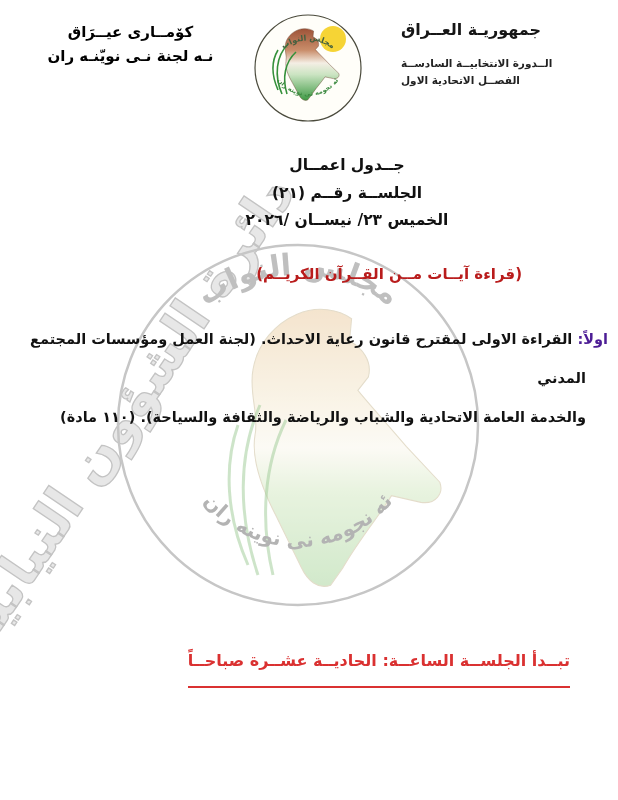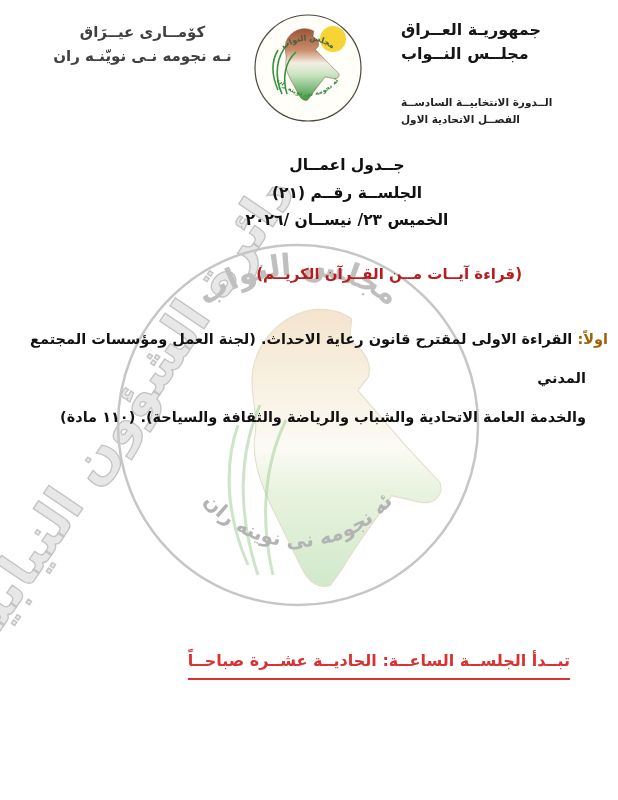--- a/index.html
+++ b/index.html
@@ -28,59 +28,59 @@
     text-align: center;
     color: rgba(175,175,175,0.30);
     -webkit-text-stroke: 1.3px #c3c3c3;
     transform: rotate(-56deg);
     transform-origin: 0 50%;
   }
   .wm-seal { position: absolute; left: 88px; top: 215px; }
   
   .content { position: relative; z-index: 1; }
   .header-left {
-    position: absolute; left: 40px; top: 20px;
+    position: absolute; left: 28px; top: 20px;
     width: 205px; text-align: center;
-    font-weight: bold; font-size: 15px; line-height: 24px; color: #404040;
+    font-weight: bold; font-size: 15px; line-height: 24px; color: #000000;
   }
   .header-right {
     position: absolute; right: 12px; top: 18px;
     width: 205px; text-align: left; color: #161616;
   }
   .header-right .main { font-weight: bold; font-size: 16px; line-height: 24px; }
-  .header-right .subs { margin-top: 28px; font-weight: bold; font-size: 10.5px; line-height: 17px; color: #222; }
+  .header-right .subs { margin-top: 13px; font-weight: bold; font-size: 10.5px; line-height: 17px; color: #222; }
   .logo-wrap { position: absolute; left: 252px; top: 12px; }
   .title-block {
     position: absolute; top: 152px; left: 0; width: 618px;
     text-align: center; transform: translateX(38px);
     font-weight: bold; font-size: 15.5px; line-height: 27.5px; color: #111;
   }
   .quran-line {
     position: absolute; top: 265px; right: 96px;
     font-weight: bold; font-size: 15px; color: #b91c1c;
   }
   .items {
     position: absolute; top: 320px; right: 10px; left: 26px;
   }
   .item {
     margin: 0 0 15px 0;
     font-weight: bold; font-size: 14.5px; line-height: 39px; color: #121212;
     text-align: right;
     padding-right: 22px; text-indent: -22px;
   }
-  .item-label { color: #a16207; }
+  .item-label { color: #4c1d95; }
   .item-text { white-space: pre-line; }
   .footer-line {
     position: absolute; top: 651px; right: 48px;
     font-weight: bold; font-size: 16px; color: #da3131;
   }
   .footer-line .underlined {
     display: inline-block;
     border-bottom: 2.5px solid #da3131;
-    padding-bottom: 8px;
+    padding-bottom: 16px;
   }
 </style>
 </head>
 <body>
 
 <div class="page">
 
   <div class="wm-layer">
     <div class="wm-diagonal">دائرة الشؤون النيابية</div>
 
@@ -112,21 +112,21 @@
       <text font-size="20" font-weight="bold" fill="#b3b3b3" letter-spacing="4">
         <textPath href="#sealArcBottom" startOffset="50%" text-anchor="middle">ئه نجومه نى نوينه ران</textPath>
       </text>
     </svg>
   </div>
 
   <div class="content">
 
     <div class="header-left">
       <div>كۆمــارى عيــرَاق</div>
-      <div>نـه نجومه نـى نويّنـه ران</div>
+      <div>نـه لجنة نـى نويّنـه ران</div>
     </div>
 
     <div class="logo-wrap">
       <svg width="112" height="112" viewBox="0 0 112 112">
         <defs>
           <linearGradient id="logoMapGrad" x1="0" y1="0" x2="0" y2="1">
             <stop offset="0%" stop-color="#9e5338"></stop>
             <stop offset="30%" stop-color="#c98d6a"></stop>
             <stop offset="48%" stop-color="#f4eee4"></stop>
             <stop offset="64%" stop-color="#cbe4c2"></stop>
@@ -153,21 +153,20 @@
         </text>
         <text font-size="6.5" font-weight="bold" fill="#3c8a41">
           <textPath href="#logoArcBottom" startOffset="50%" text-anchor="middle">ئه نجومه نى نوينه ران</textPath>
         </text>
       </svg>
     </div>
 
     <div class="header-right">
       <div class="main">
         <div>جمهوريـة العــراق</div>
-        <div>مجلــس النــواب</div>
       </div>
       <div class="subs">
         <div>الــدورة الانتخابيــة السادســة</div>
         <div>الفصــل الاتحادية الاول</div>
       </div>
     </div>
 
     <div class="title-block">
       <div>جــدول اعمــال</div>
       <div>الجلســة رقــم (٢١)</div>

